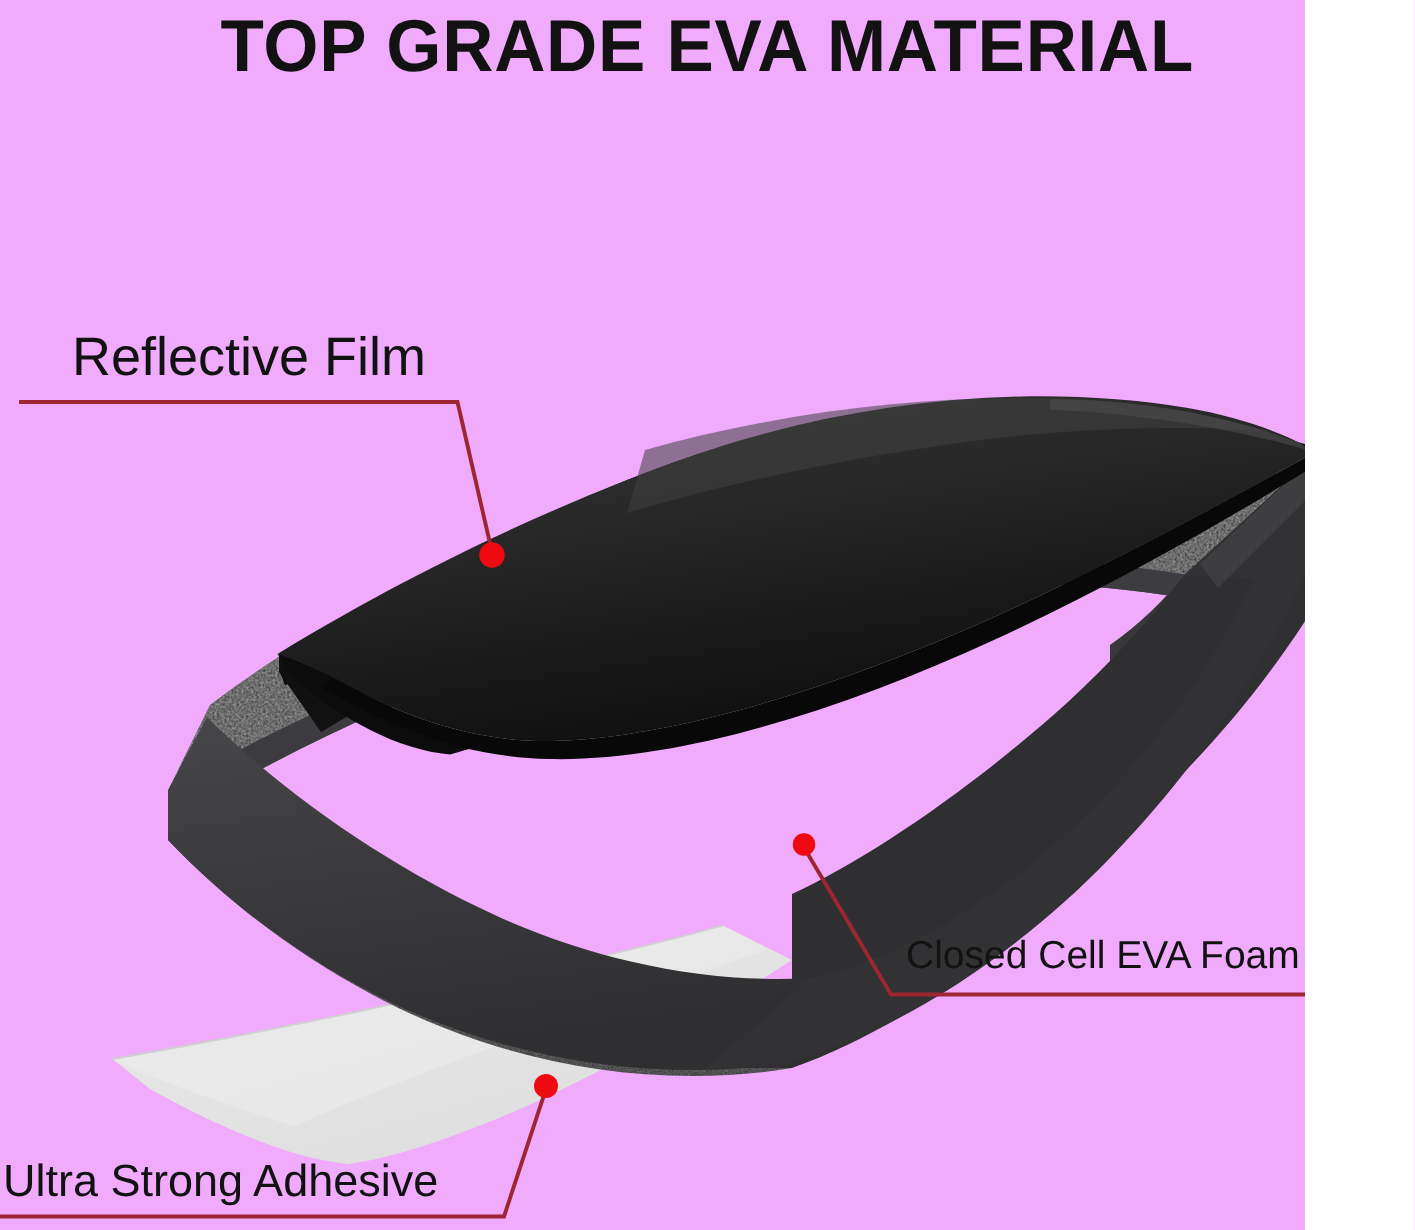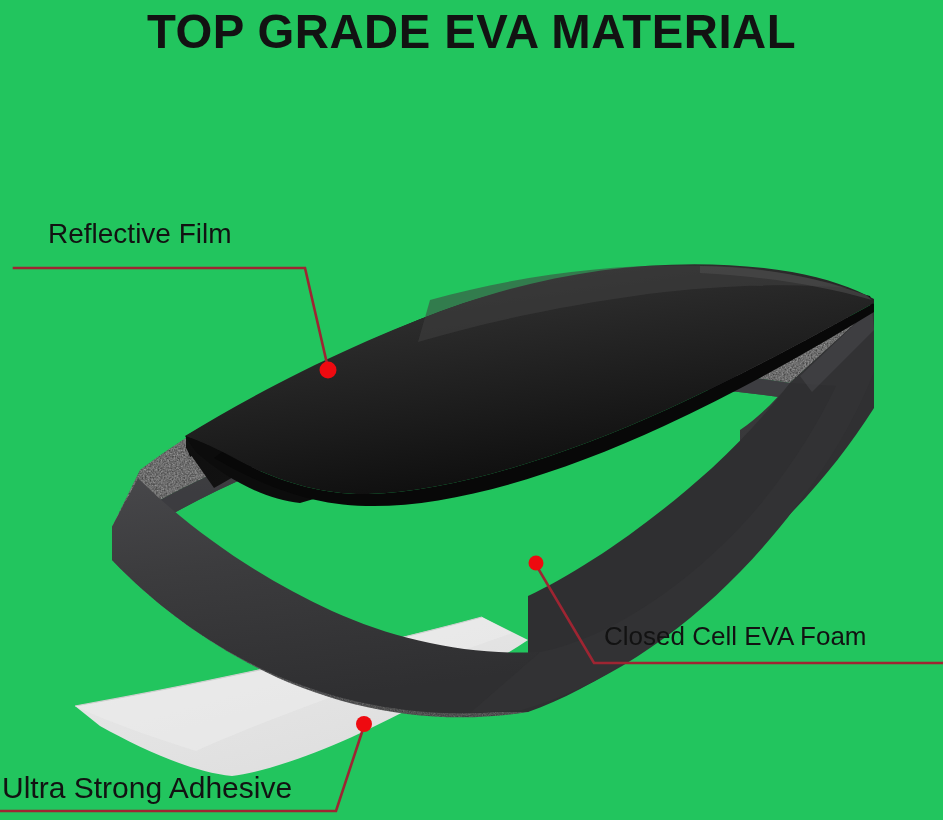--- a/index.html
+++ b/index.html
@@ -5,23 +5,23 @@
   html, body {
     margin: 0;
     padding: 0;
     background: #ffffff;
   }
   body {
     font-family: "Liberation Sans", sans-serif;
   }
   #stage {
     position: relative;
-    width: 943px;
+    width: 870px;
     height: 820px;
-    background: #22c55e;
+    background: #f0abfc;
     overflow: hidden;
   }
   #artboard {
     position: absolute;
     inset: 0;
     width: 943px;
     height: 820px;
   }
   .headline {
     position: absolute;
@@ -43,21 +43,21 @@
     position: absolute;
     font-family: "Liberation Sans", sans-serif;
     font-weight: 400;
     color: #121212;
     white-space: nowrap;
     line-height: 1;
   }
   .callout-reflective {
     left: 48px;
     top: 220px;
-    font-size: 28px;
+    font-size: 36px;
   }
   .callout-foam {
     left: 604px;
     top: 623px;
     font-size: 26px;
   }
   .callout-adhesive {
     left: 2px;
     top: 773px;
     font-size: 30px;

